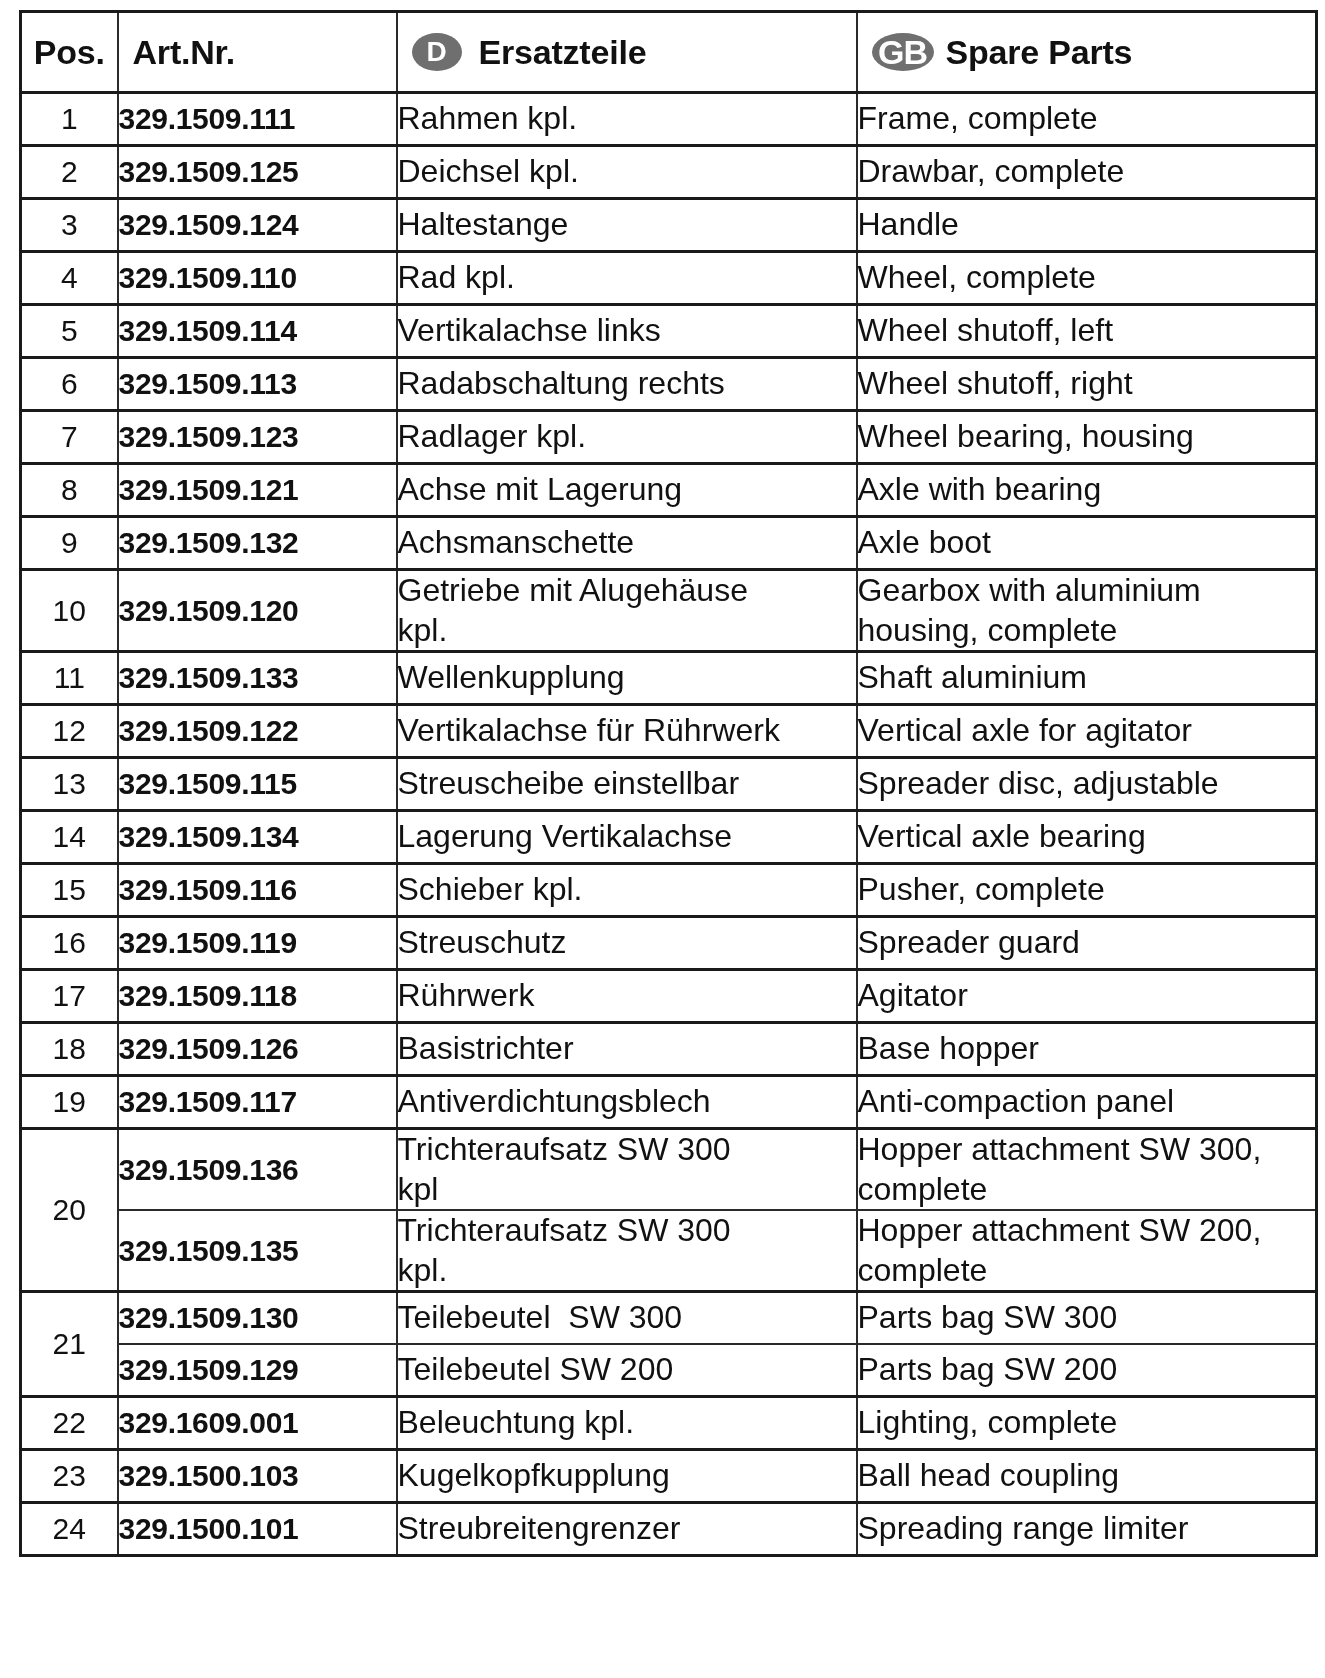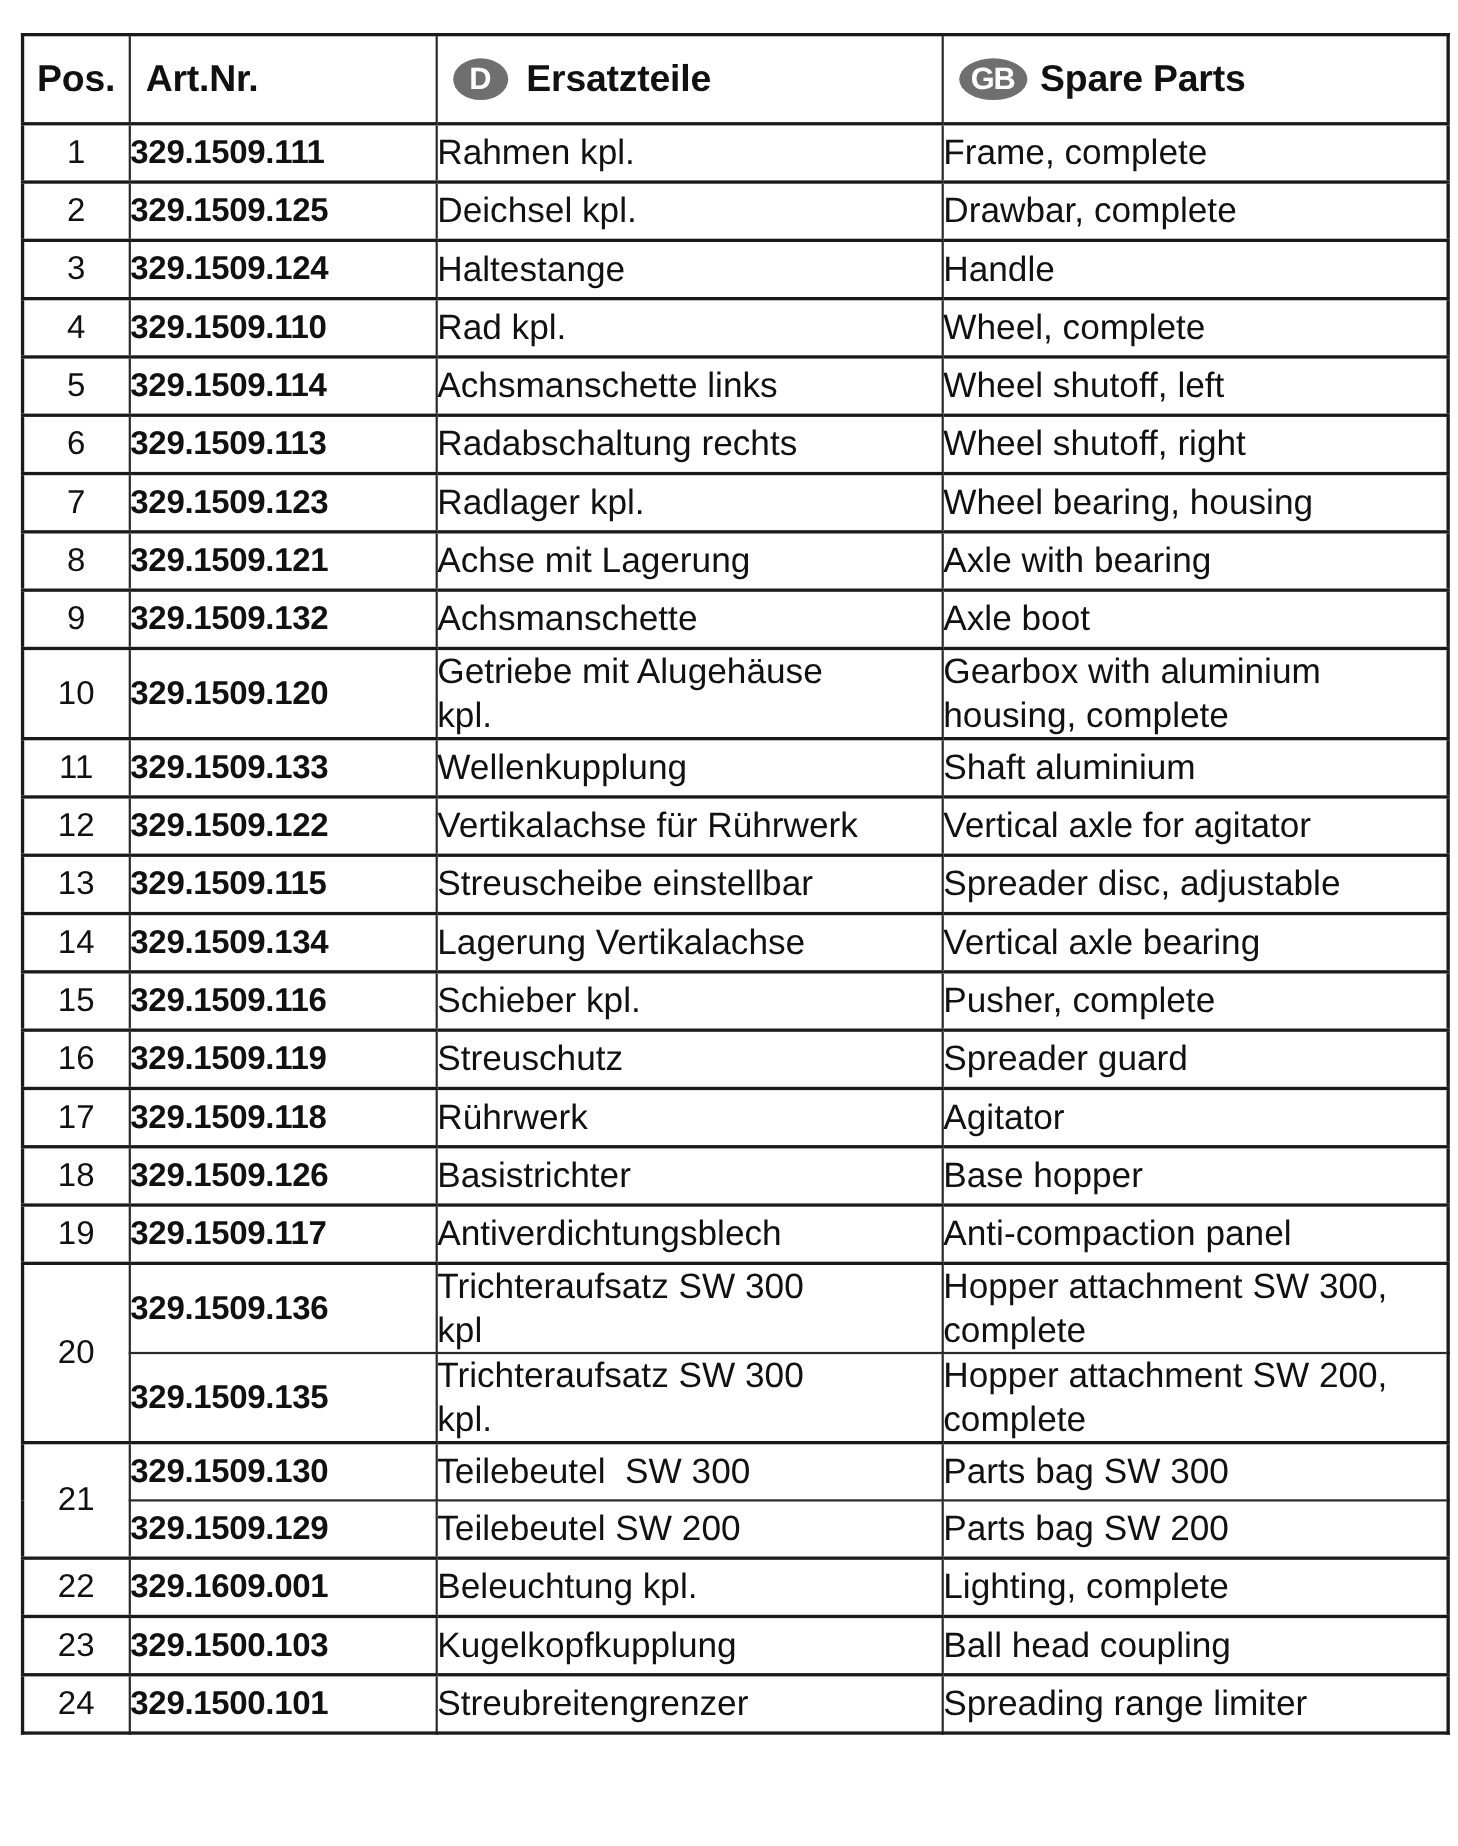--- a/index.html
+++ b/index.html
@@ -13,21 +13,21 @@
     font-family: "Liberation Sans", sans-serif;
     color: #111111;
     overflow: hidden;
   }
 
   #sheet {
     position: relative;
     width: 1325px;
     height: 1286px;
     box-sizing: border-box;
-    padding: 30px 10px 10px 19px;
+    padding: 10px 10px 10px 19px;
   }
 
   table.parts {
     border-collapse: collapse;
     table-layout: fixed;
     width: 1296px;
     border: 3px solid #1a1a1a;
   }
 
   table.parts col.c-pos   { width: 97px; }
@@ -72,21 +72,21 @@
   }
   .badge.d {
     width: 50px;
     height: 38px;
     font-size: 28px;
     margin-right: 17px;
   }
   .badge.gb {
     width: 62px;
     height: 38px;
-    font-size: 28px;
+    font-size: 34px;
     letter-spacing: -1px;
     margin-right: 12px;
   }
 
   
   td.pos {
     text-align: center;
     font-size: 30px;
     font-weight: normal;
   }
@@ -172,21 +172,21 @@
         </tr>
         <tr class="r1 major">
           <td class="pos">4</td>
           <td class="art">329.1509.110</td>
           <td class="de">Rad kpl.</td>
           <td class="gb">Wheel, complete</td>
         </tr>
         <tr class="r1 major">
           <td class="pos">5</td>
           <td class="art">329.1509.114</td>
-          <td class="de">Achsmanschette links</td>
+          <td class="de">Vertikalachse links</td>
           <td class="gb">Wheel shutoff, left</td>
         </tr>
         <tr class="r1 major">
           <td class="pos">6</td>
           <td class="art">329.1509.113</td>
           <td class="de">Radabschaltung rechts</td>
           <td class="gb">Wheel shutoff, right</td>
         </tr>
         <tr class="r1 major">
           <td class="pos">7</td>

